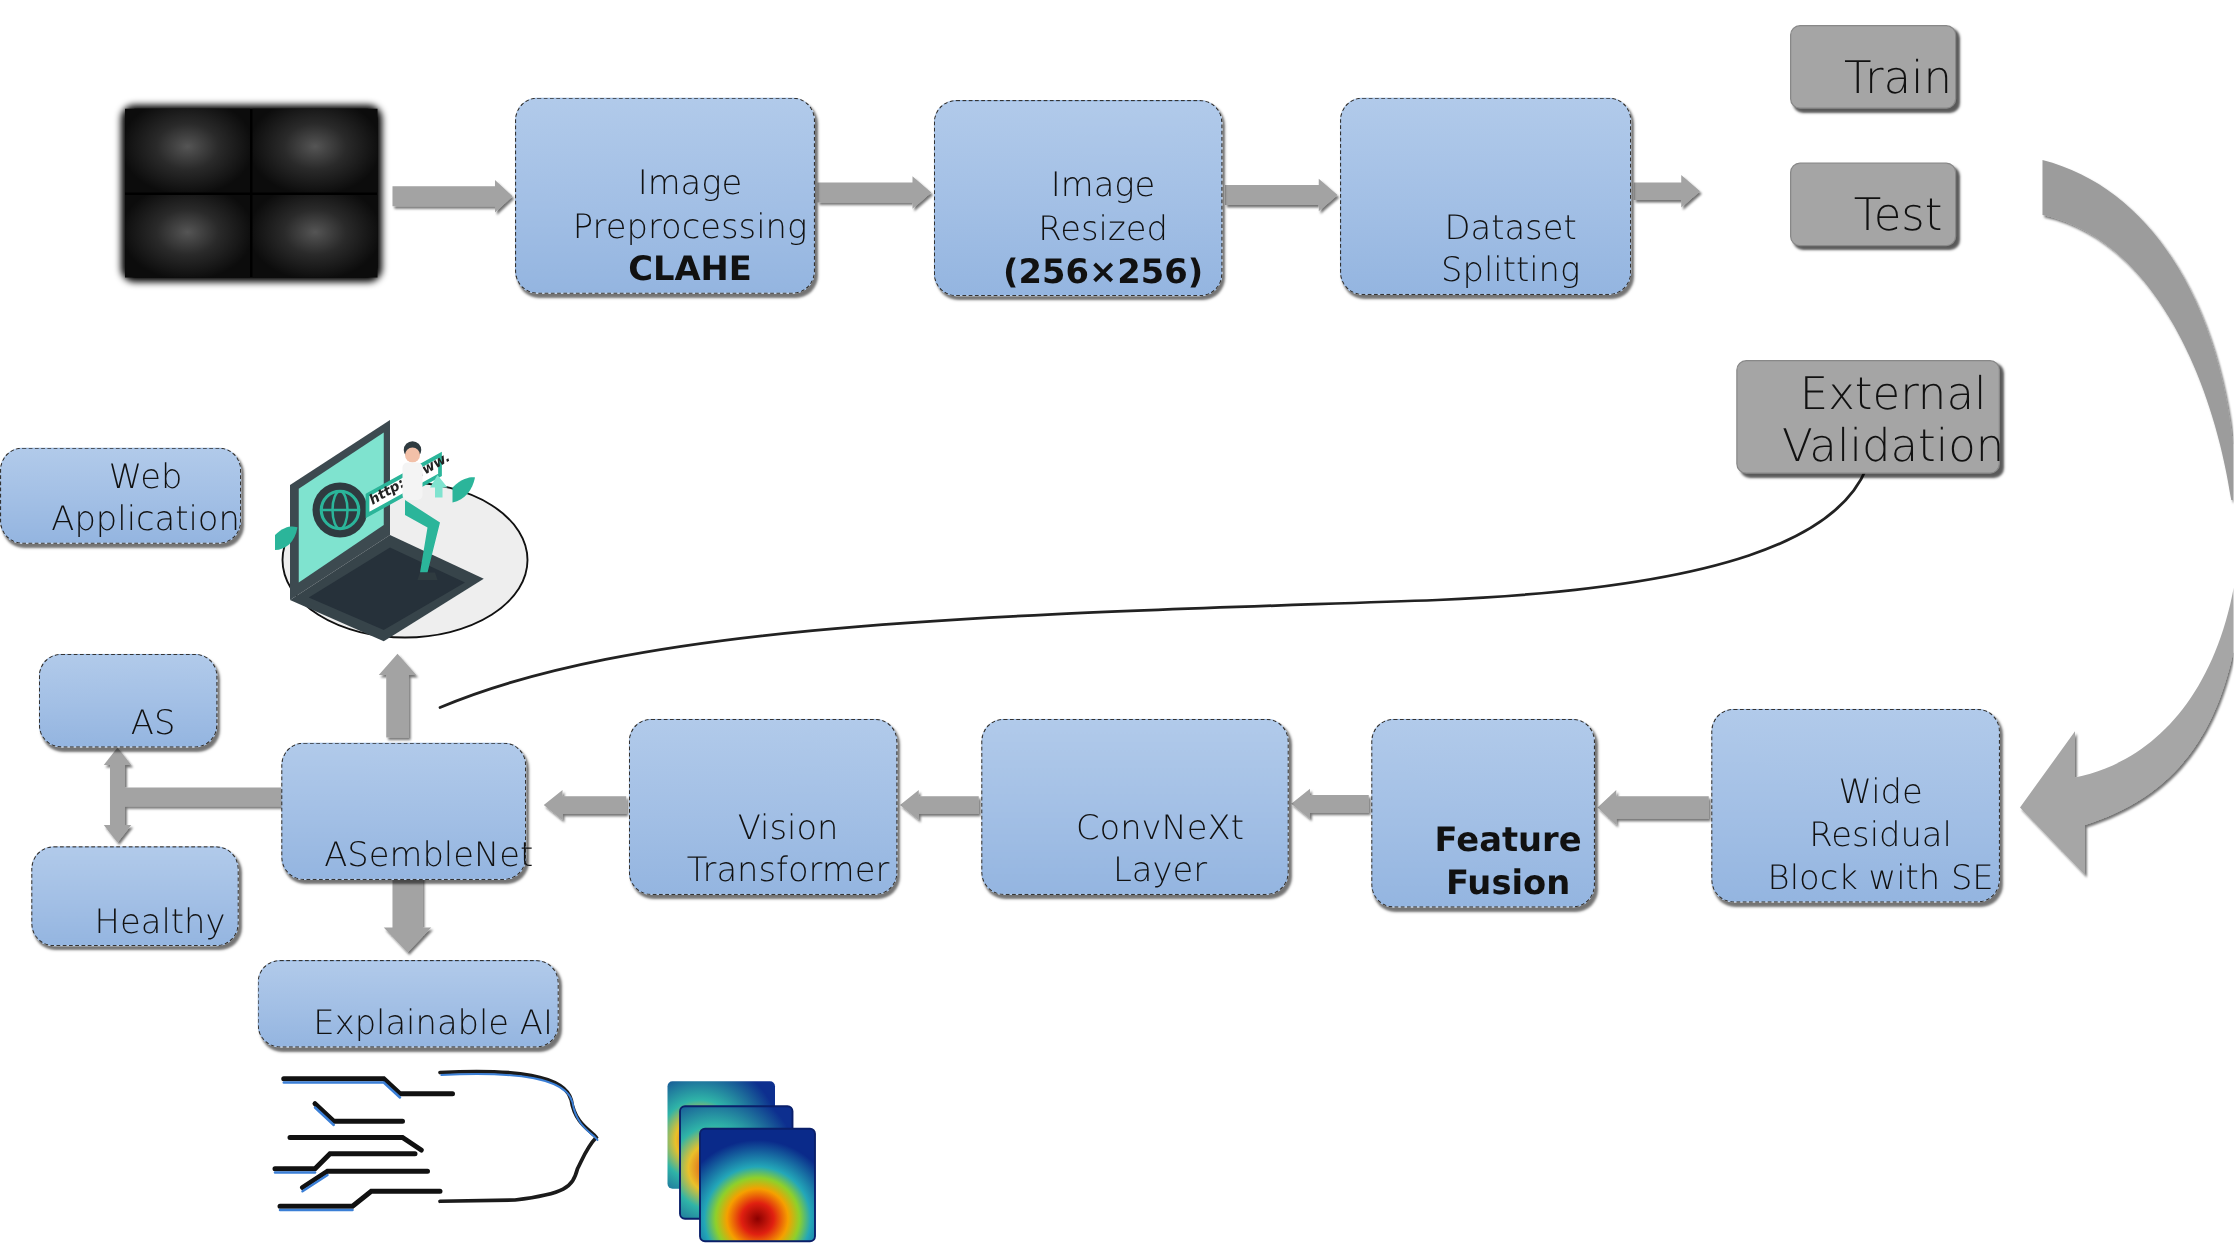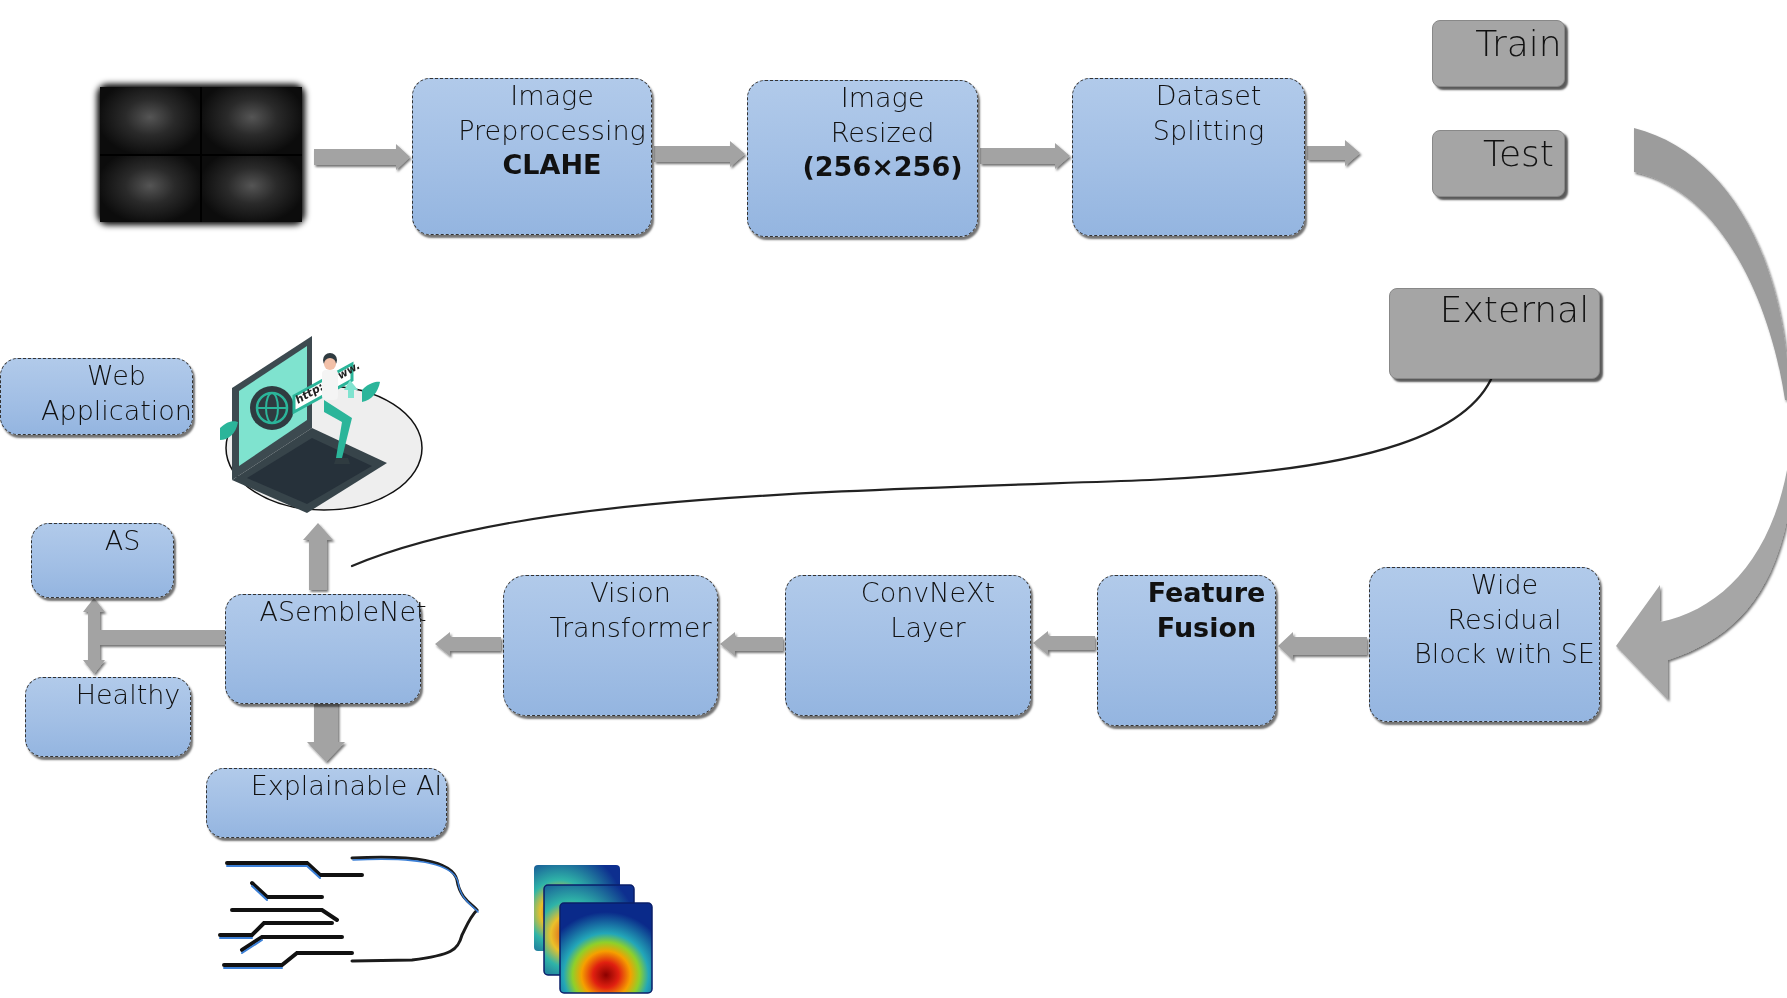--- a/index.html
+++ b/index.html
@@ -1,20 +1,20 @@
 <!DOCTYPE html>
 <html><head>
 <meta charset="utf-8">
 <style>
   html, body { margin: 0; padding: 0; background: #ffffff; }
   body { width: 1787px; height: 998px; position: relative; overflow: hidden;
          font-family: "DejaVu Sans", "Liberation Sans", sans-serif; color: #111; }
   .box {
     position: absolute; box-sizing: border-box;
-    display: flex; flex-direction: column; align-items: center; justify-content: flex-start;
+    display: flex; flex-direction: column; align-items: center; justify-content: flex-end;
     text-align: center; line-height: 1.28;
     border-radius: 18px;
     border: 1px dashed #333;
     box-shadow: 2px 3px 2px rgba(0,0,0,0.55);
     padding-left: 40px;
   }
   .blue { background: linear-gradient(to bottom, #b1caea 0%, #a2bfe5 55%, #94b5e0 100%); font-size: 27px; font-weight: 300; }
   .gray { background: #a5a5a5; font-size: 36px; font-weight: 300; border-radius: 8px; border: 1px solid #888;
           box-shadow: 3px 3px 2px rgba(0,0,0,0.65); }
   .box span { display: block; }
@@ -92,36 +92,37 @@
 </div>
 
 <div class="box gray" style="left:1432px;top:20px;width:133px;height:67px;">
   <span>Train</span>
 </div>
 <div class="box gray" style="left:1432px;top:118px;width:133px;height:67px;margin-top:12px;">
   <span>Test</span>
 </div>
 <div class="box gray" style="left:1389px;top:266px;width:211px;height:91px;line-height:1.15;margin-top:22px;">
   <span>External</span>
+  <span>Validation</span>
 </div>
 
 <div class="box blue" style="left:1369px;top:567px;width:231px;height:155px;">
   <span>Wide</span>
   <span>Residual</span>
   <span>Block with SE</span>
 </div>
 <div class="box blue" style="left:1097px;top:575px;width:179px;height:151px;font-weight:bold;">
   <span>Feature</span>
   <span>Fusion</span>
 </div>
 <div class="box blue" style="left:785px;top:575px;width:246px;height:141px;">
   <span>ConvNeXt</span>
   <span>Layer</span>
 </div>
-<div class="box blue" style="left:503px;top:575px;width:215px;height:141px;border-radius:23px;">
+<div class="box blue" style="left:503px;top:575px;width:215px;height:141px;">
   <span>Vision</span>
   <span>Transformer</span>
 </div>
 <div class="box blue" style="left:225px;top:578px;width:196px;height:110px;margin-top:16px;">
   <span>ASembleNet</span>
 </div>
 
 <div class="box blue" style="left:0px;top:358px;width:193px;height:77px;">
   <span>Web</span>
   <span>Application</span>

